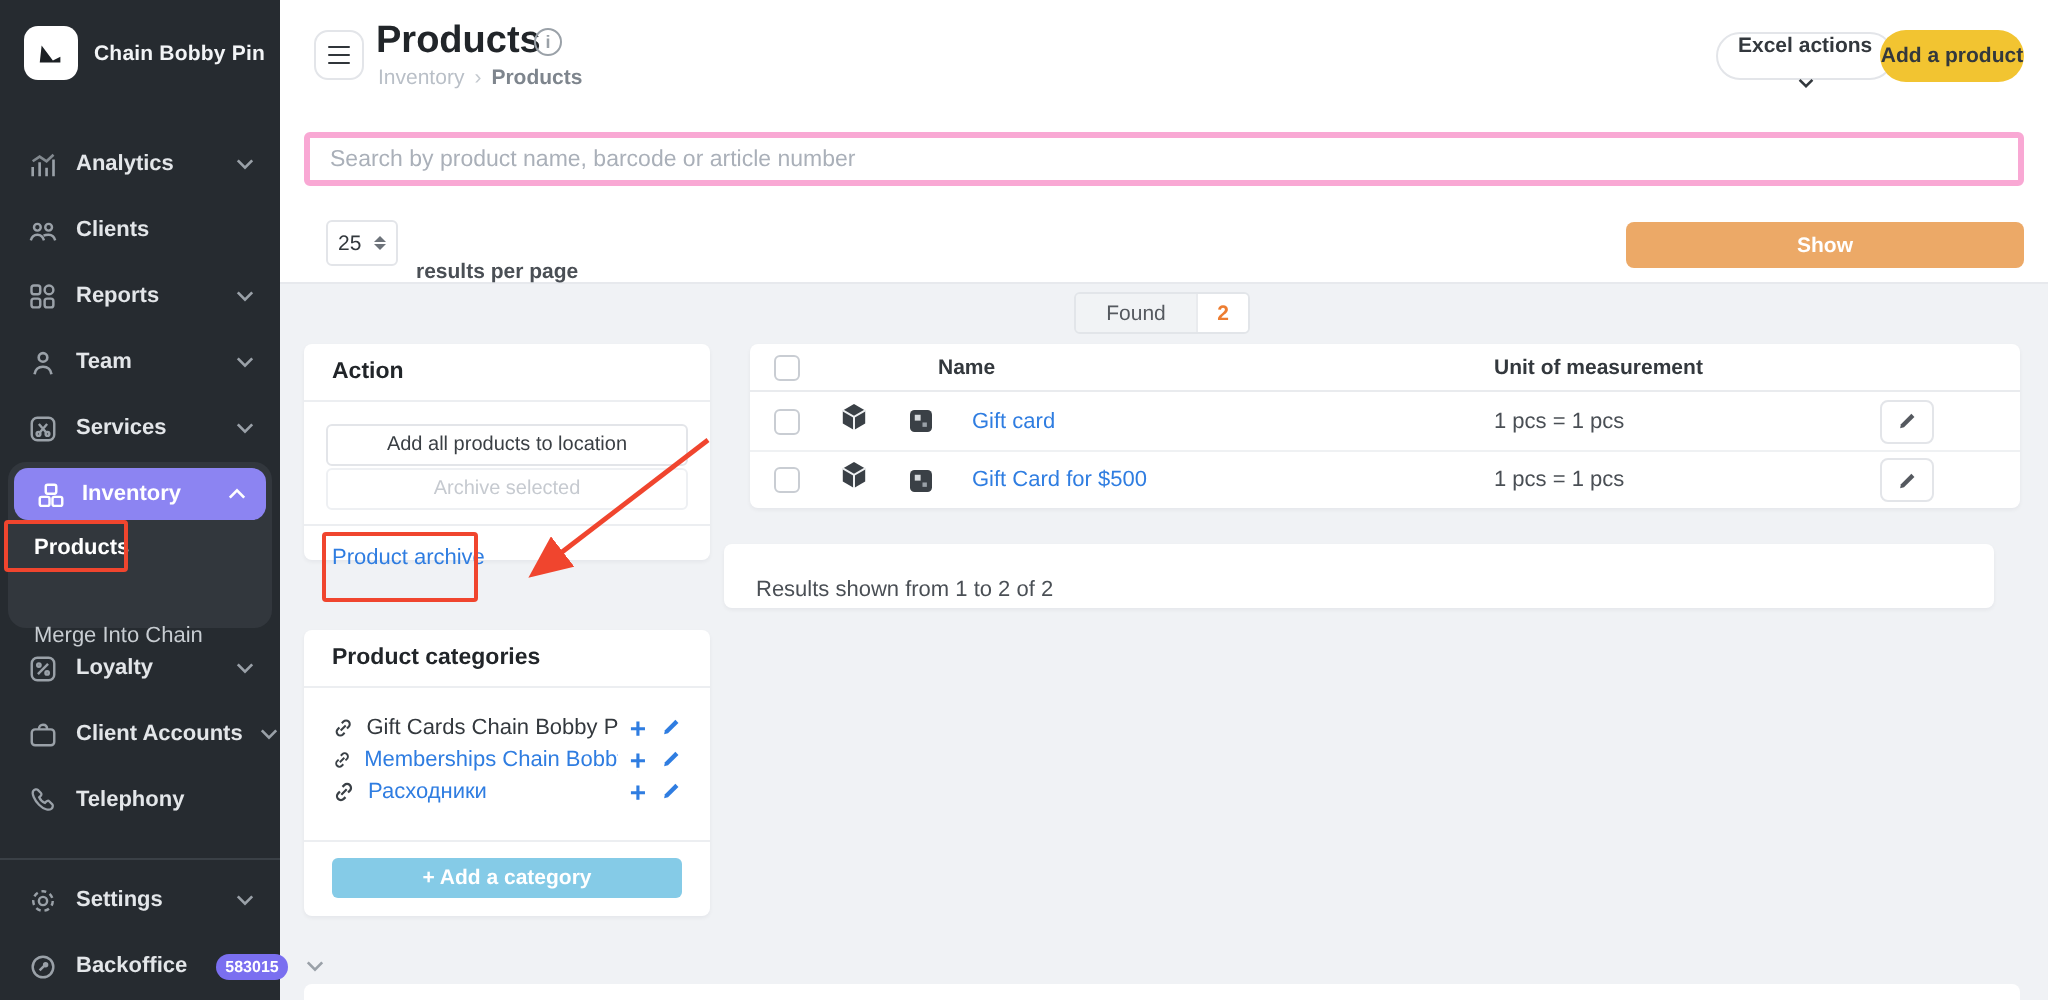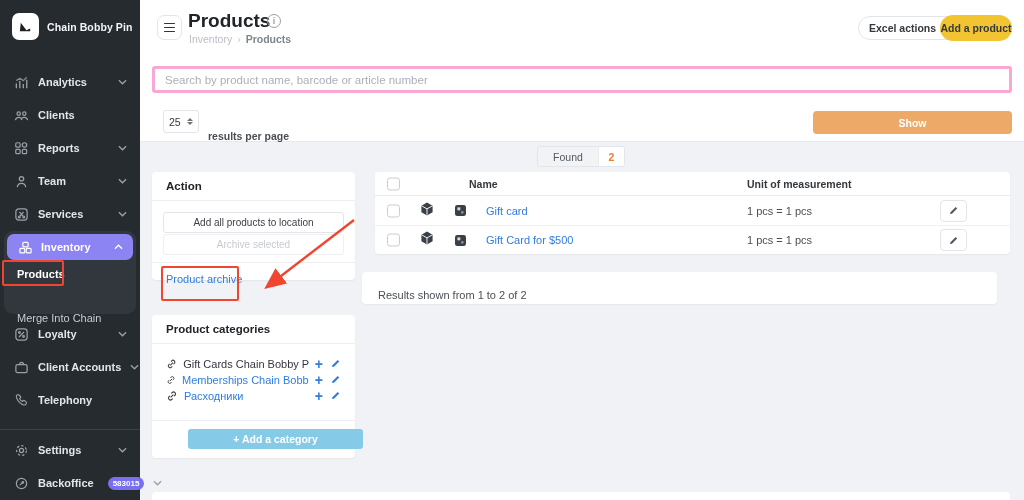--- a/index.html
+++ b/index.html
@@ -29,21 +29,21 @@
   
   #topwhite { position:absolute; left:140px; top:0; width:884px; height:142px; background:#ffffff; border-bottom:1px solid #e7e9ed; }
   .burger-btn { position:absolute; left:17px; top:15px; width:25px; height:25px; border:1px solid #e3e5e9; border-radius:7px; background:#fff; display:flex; flex-direction:column; justify-content:center; align-items:center; gap:2.5px; cursor:pointer; }
   .burger-btn i { display:block; width:11px; height:1.6px; background:#30353a; border-radius:1px; }
   .page-title { position:absolute; left:48px; top:10px; font-size:19px; font-weight:700; color:#212529; }
   .info-icon { position:absolute; top:14px; width:14px; height:14px; border:1.3px solid #9aa1a8; border-radius:50%; color:#9aa1a8; font-size:9px; font-weight:700; display:flex; align-items:center; justify-content:center; cursor:pointer; }
   .breadcrumb { position:absolute; left:49px; top:33px; font-size:10.5px; display:flex; gap:5px; align-items:center; }
   .bc-parent { color:#b9bfc7; cursor:pointer; }
   .bc-sep { color:#c4c9cf; }
   .bc-current { color:#7e858d; font-weight:700; }
-  .excel-btn { position:absolute; left:718px; top:16px; height:24px; padding:0 10px; background:#fff; border:1px solid #e3e5e9; border-radius:13px; display:flex; align-items:center; gap:6px; font-size:10.5px; font-weight:700; color:#33383d; cursor:pointer; }
+  .excel-btn { position:absolute; left:718px; top:16px; height:24px; padding:0 10px; background:#fff; border:1px solid #e3e5e9; border-radius:13px; display:flex; align-items:center; gap:6px; font-size:10.5px; font-weight:700; color:#33383d; cursor:pointer;flex-direction:column; }
   .addprod-btn { position:absolute; left:800px; top:15px; width:72px; height:26px; background:#f2c431; border:none; border-radius:14px; font-size:10.5px; font-weight:700; color:#33383d; cursor:pointer; font-family:"Liberation Sans",sans-serif; }
   .search-input { position:absolute; left:12px; top:66px; width:860px; height:27px; border:3px solid #f9a8d4; border-radius:3px; padding:0 10px; font-size:11.5px; color:#33383d; font-family:"Liberation Sans",sans-serif; outline:none; }
   .search-input::placeholder { color:#aab0b9; }
   .perpage-select { position:absolute; left:23px; top:110px; width:36px; height:23px; border:1px solid #e3e5e9; border-radius:3px; background:#fff; display:flex; align-items:center; justify-content:space-between; padding:0 5px; font-size:10.5px; color:#33383d; cursor:pointer; }
   .updown { display:flex; flex-direction:column; gap:1px; }
   .updown b { width:0; height:0; border-left:3px solid transparent; border-right:3px solid transparent; }
   .updown .up { border-bottom:3.5px solid #6d737a; }
   .updown .dn { border-top:3.5px solid #6d737a; }
   .perpage-label { position:absolute; left:68px; top:116px; font-size:10.5px; color:#4a4f55; font-weight:700;margin-top:14px; }
   .show-btn { position:absolute; left:673px; top:111px; width:199px; height:23px; background:#eca967; border:none; border-radius:4px; color:#ffffff; font-size:10.5px; font-weight:700; cursor:pointer; font-family:"Liberation Sans",sans-serif; }
@@ -84,21 +84,21 @@
 
   
   #cat-card { left:152px; top:315px; width:203px; height:143px; }
   .cat-item { position:absolute; left:14px; width:175px; height:15px; display:flex; align-items:center; gap:6px; }
   .cat-label { font-size:11px; white-space:nowrap; overflow:hidden; }
   .cat-label.dark { color:#33383d; cursor:pointer; }
   .cat-label.blue { color:#2f7de1; cursor:pointer; }
   .cat-actions { margin-left:auto; display:flex; align-items:center; gap:7px; }
   .plus-ic { color:#2f7de1; font-size:14px; font-weight:700; line-height:1; cursor:pointer; }
   .cat-divider { position:absolute; left:0; top:105px; width:203px; height:1px; background:#eceef1; }
-  .addcat-btn { position:absolute; left:14px; top:114px; width:175px; height:20px; background:#85cbe7; border:none; border-radius:3px; color:#fff; font-size:10.5px; font-weight:700; cursor:pointer; font-family:"Liberation Sans",sans-serif;margin-left:22px; }
+  .addcat-btn { position:absolute; left:14px; top:114px; width:175px; height:20px; background:#85cbe7; border:none; border-radius:3px; color:#fff; font-size:10.5px; font-weight:700; cursor:pointer; font-family:"Liberation Sans",sans-serif; }
 
   
   #footer-band { position:absolute; left:152px; top:492px; width:858px; height:8px; background:#fff; border-radius:4px 4px 0 0; }
 
   
   .anno-rect { position:absolute; border:2px solid #f0452e; border-radius:2px; pointer-events:none; }
   #anno-sidebar { left:2px; top:260px; width:62px; height:26px; }
   #anno-archive { left:161px; top:266px; width:78px; height:35px; }
   #anno-arrow { position:absolute; left:230px; top:200px; pointer-events:none; }
 </style>

